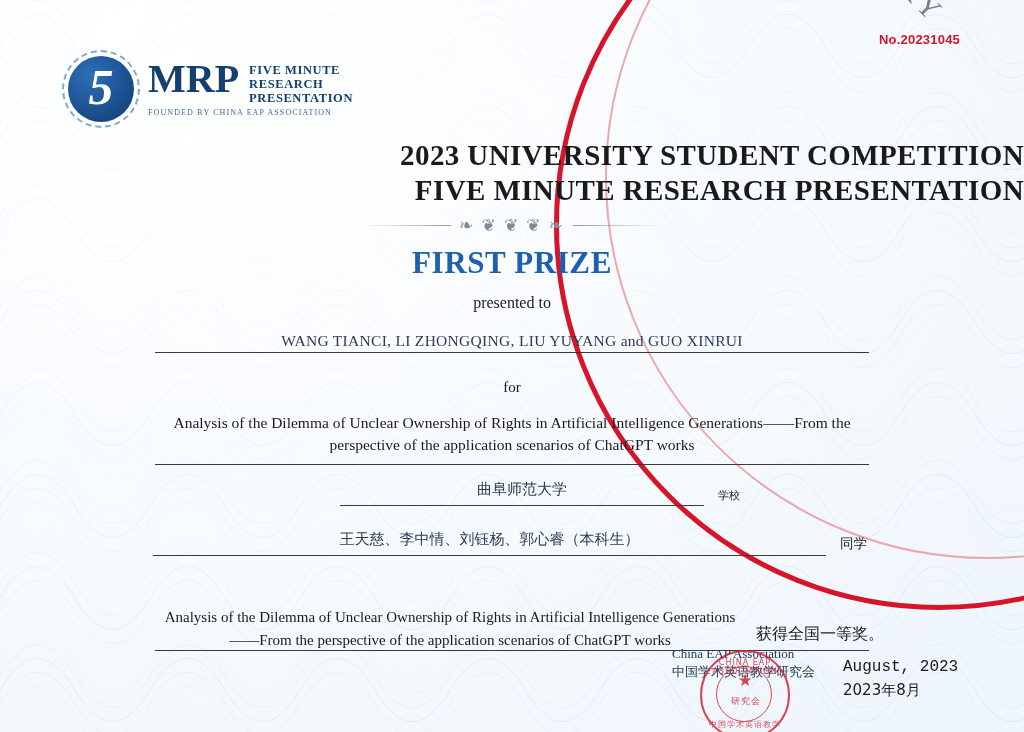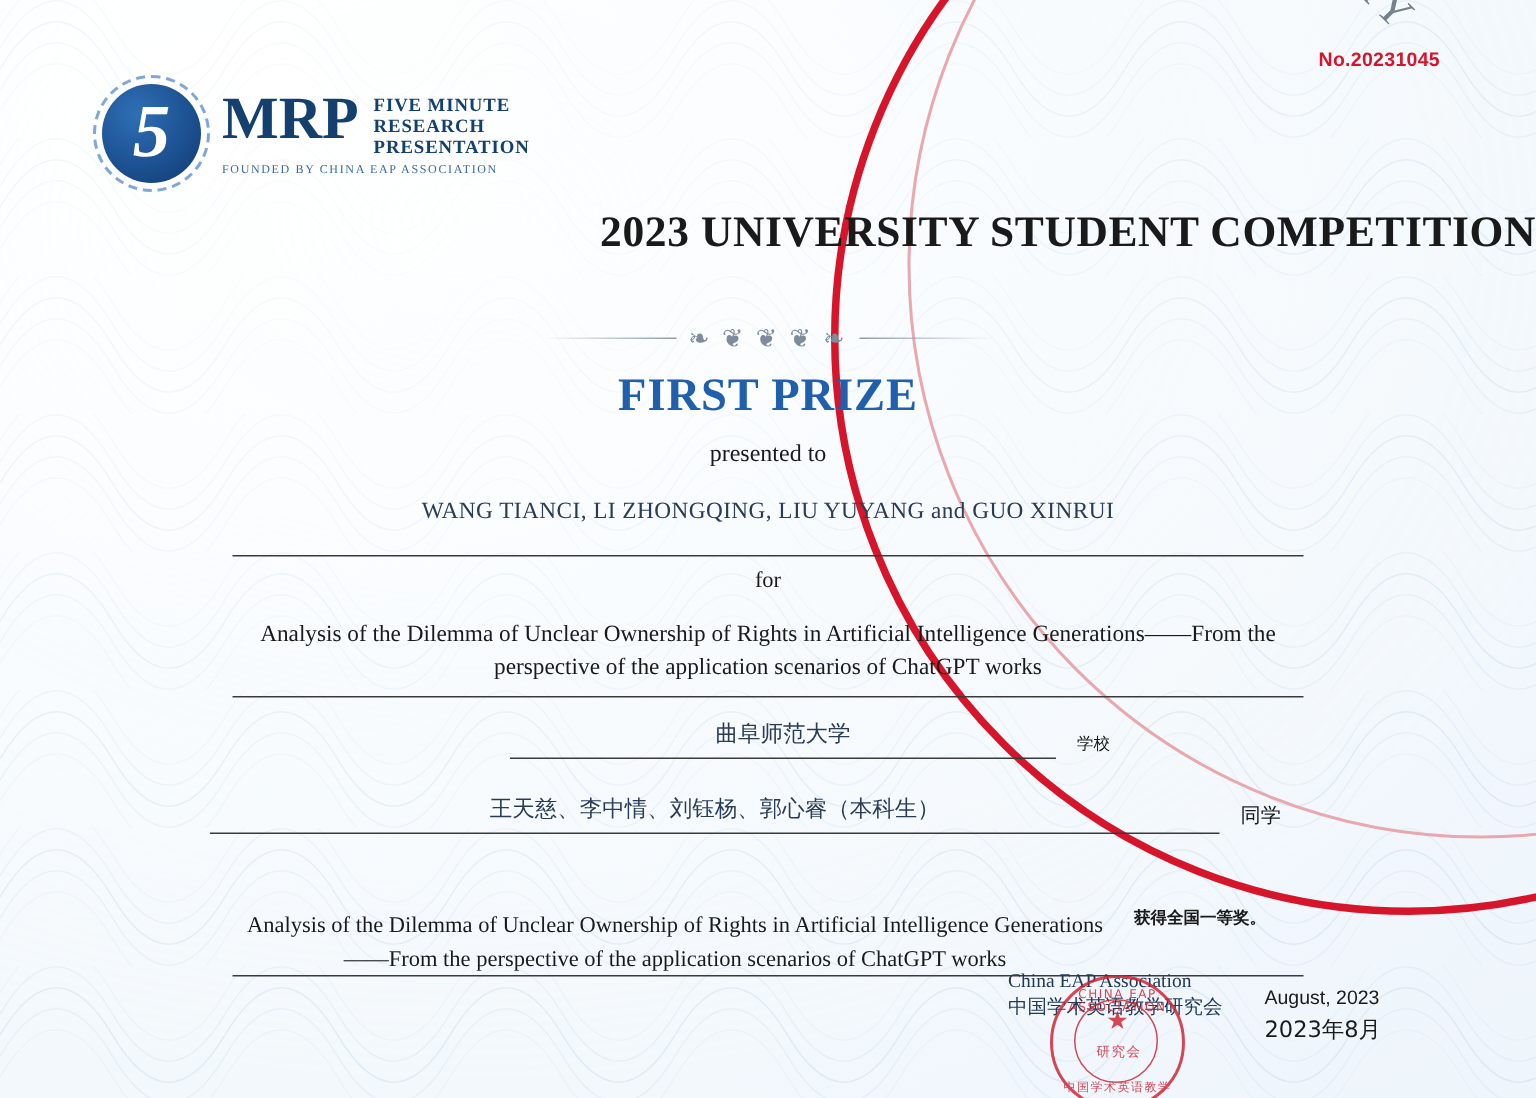--- a/index.html
+++ b/index.html
@@ -213,21 +213,21 @@
     color: #1a1a1a;
   }
   .names {
     position: absolute;
     left: 155px;
     width: 714px;
     top: 332px;
     text-align: center;
     font-size: 15.5px;
     color: #2a3c55;
-    padding-bottom: 20px;
+    padding-bottom: 2px;
     border-bottom: 1px solid #3a3a3a;
     letter-spacing: 0.3px;
   }
   .for {
     position: absolute;
     left: 0;
     right: 0;
     top: 379px;
     text-align: center;
     font-size: 15px;
@@ -265,21 +265,21 @@
   }
   .cn-school-label {
     margin-left: 14px;
     font-family: "DejaVu Sans", sans-serif;
     font-size: 11px;
     color: #1a1a1a;
     padding-bottom: 3px;
   }
   .cn-students-row {
     position: absolute;
-    left: 140px;
+    left: 153px;
     top: 530px;
     width: 714px;
     display: flex;
     align-items: flex-end;
   }
   .cn-students {
     flex: 1;
     text-align: center;
     font-family: "DejaVu Sans", sans-serif;
     font-size: 15px;
@@ -312,25 +312,24 @@
     width: 590px;
     top: 606px;
     text-align: center;
     font-size: 15px;
     color: #1a1a1a;
     line-height: 1.5;
   }
   .cn-award {
     position: absolute;
     left: 756px;
-    top: 604px;
-    font-family: "DejaVu Sans", sans-serif;
-    font-size: 11px;
-    color: #1a1a1a;
-    font-weight: bold;
+    top: 624px;
+    font-family: "DejaVu Sans", sans-serif;
+    font-size: 16px;
+    color: #1a1a1a;
   }
   .bottom-rule {
     position: absolute;
     left: 155px;
     width: 714px;
     top: 650px;
     height: 1px;
     background: #3a3a3a;
   }
   .issuer {
@@ -351,22 +350,22 @@
     color: #203a58;
   }
   .date {
     position: absolute;
     left: 843px;
     top: 655px;
     text-align: left;
     line-height: 1.5;
   }
   .date-en {
-    font-family: Liberation Sans, sans-serif;
-    font-size: 13px;
+    font-family: Liberation Mono, monospace;
+    font-size: 16px;
     color: #1a1a1a;
   }
   .date-cn {
     font-family: "DejaVu Sans", sans-serif;
     font-size: 15px;
     color: #1a1a1a;
   }
   
   .seal {
     position: absolute;
@@ -472,20 +471,21 @@
           <div>RESEARCH</div>
           <div>PRESENTATION</div>
         </span>
       </div>
       <div class="logo-founded">FOUNDED BY CHINA EAP ASSOCIATION</div>
     </div>
   </div>
 
   <div class="title-block">
     <div class="title-line">2023 UNIVERSITY STUDENT COMPETITION</div>
+    <div class="title-line">FIVE MINUTE RESEARCH PRESENTATION</div>
   </div>
 
   <div class="divider">
     <span class="rule"></span>
     <span class="orn">❧ ❦ ❦ ❦ ❧</span>
     <span class="rule right"></span>
   </div>
 
   <div class="prize">FIRST PRIZE</div>
   <div class="presented-to">presented to</div>

